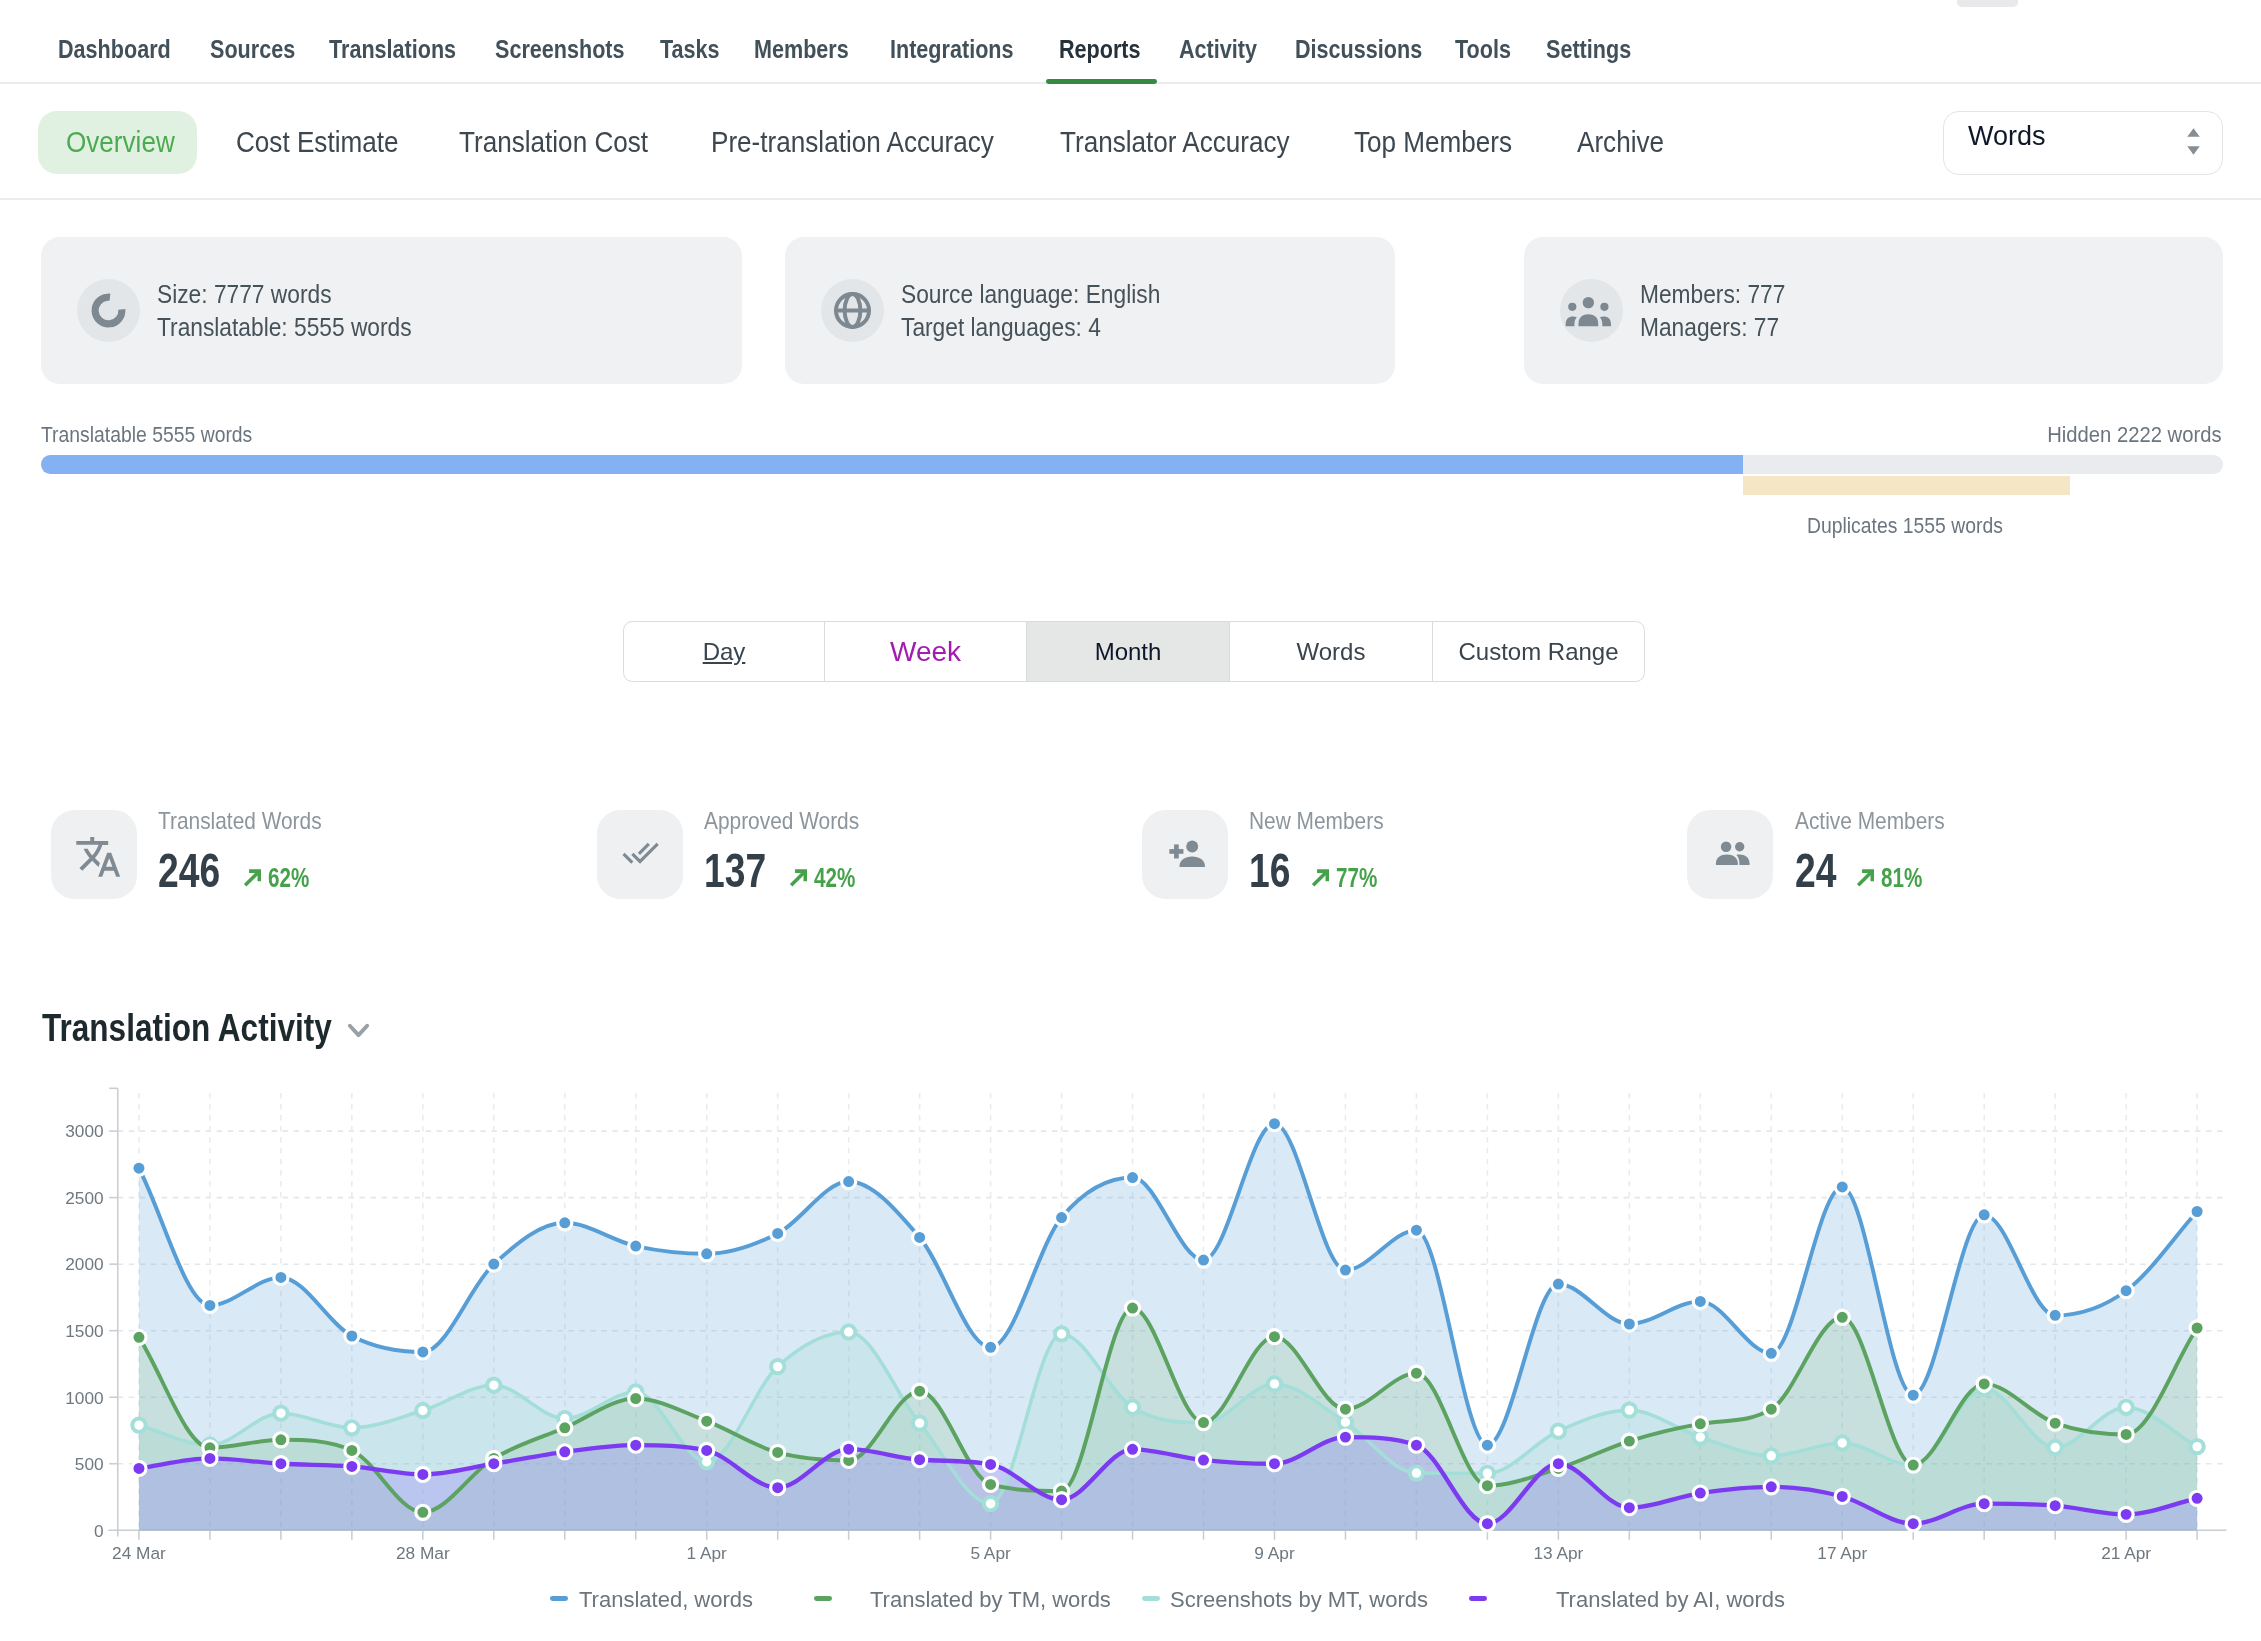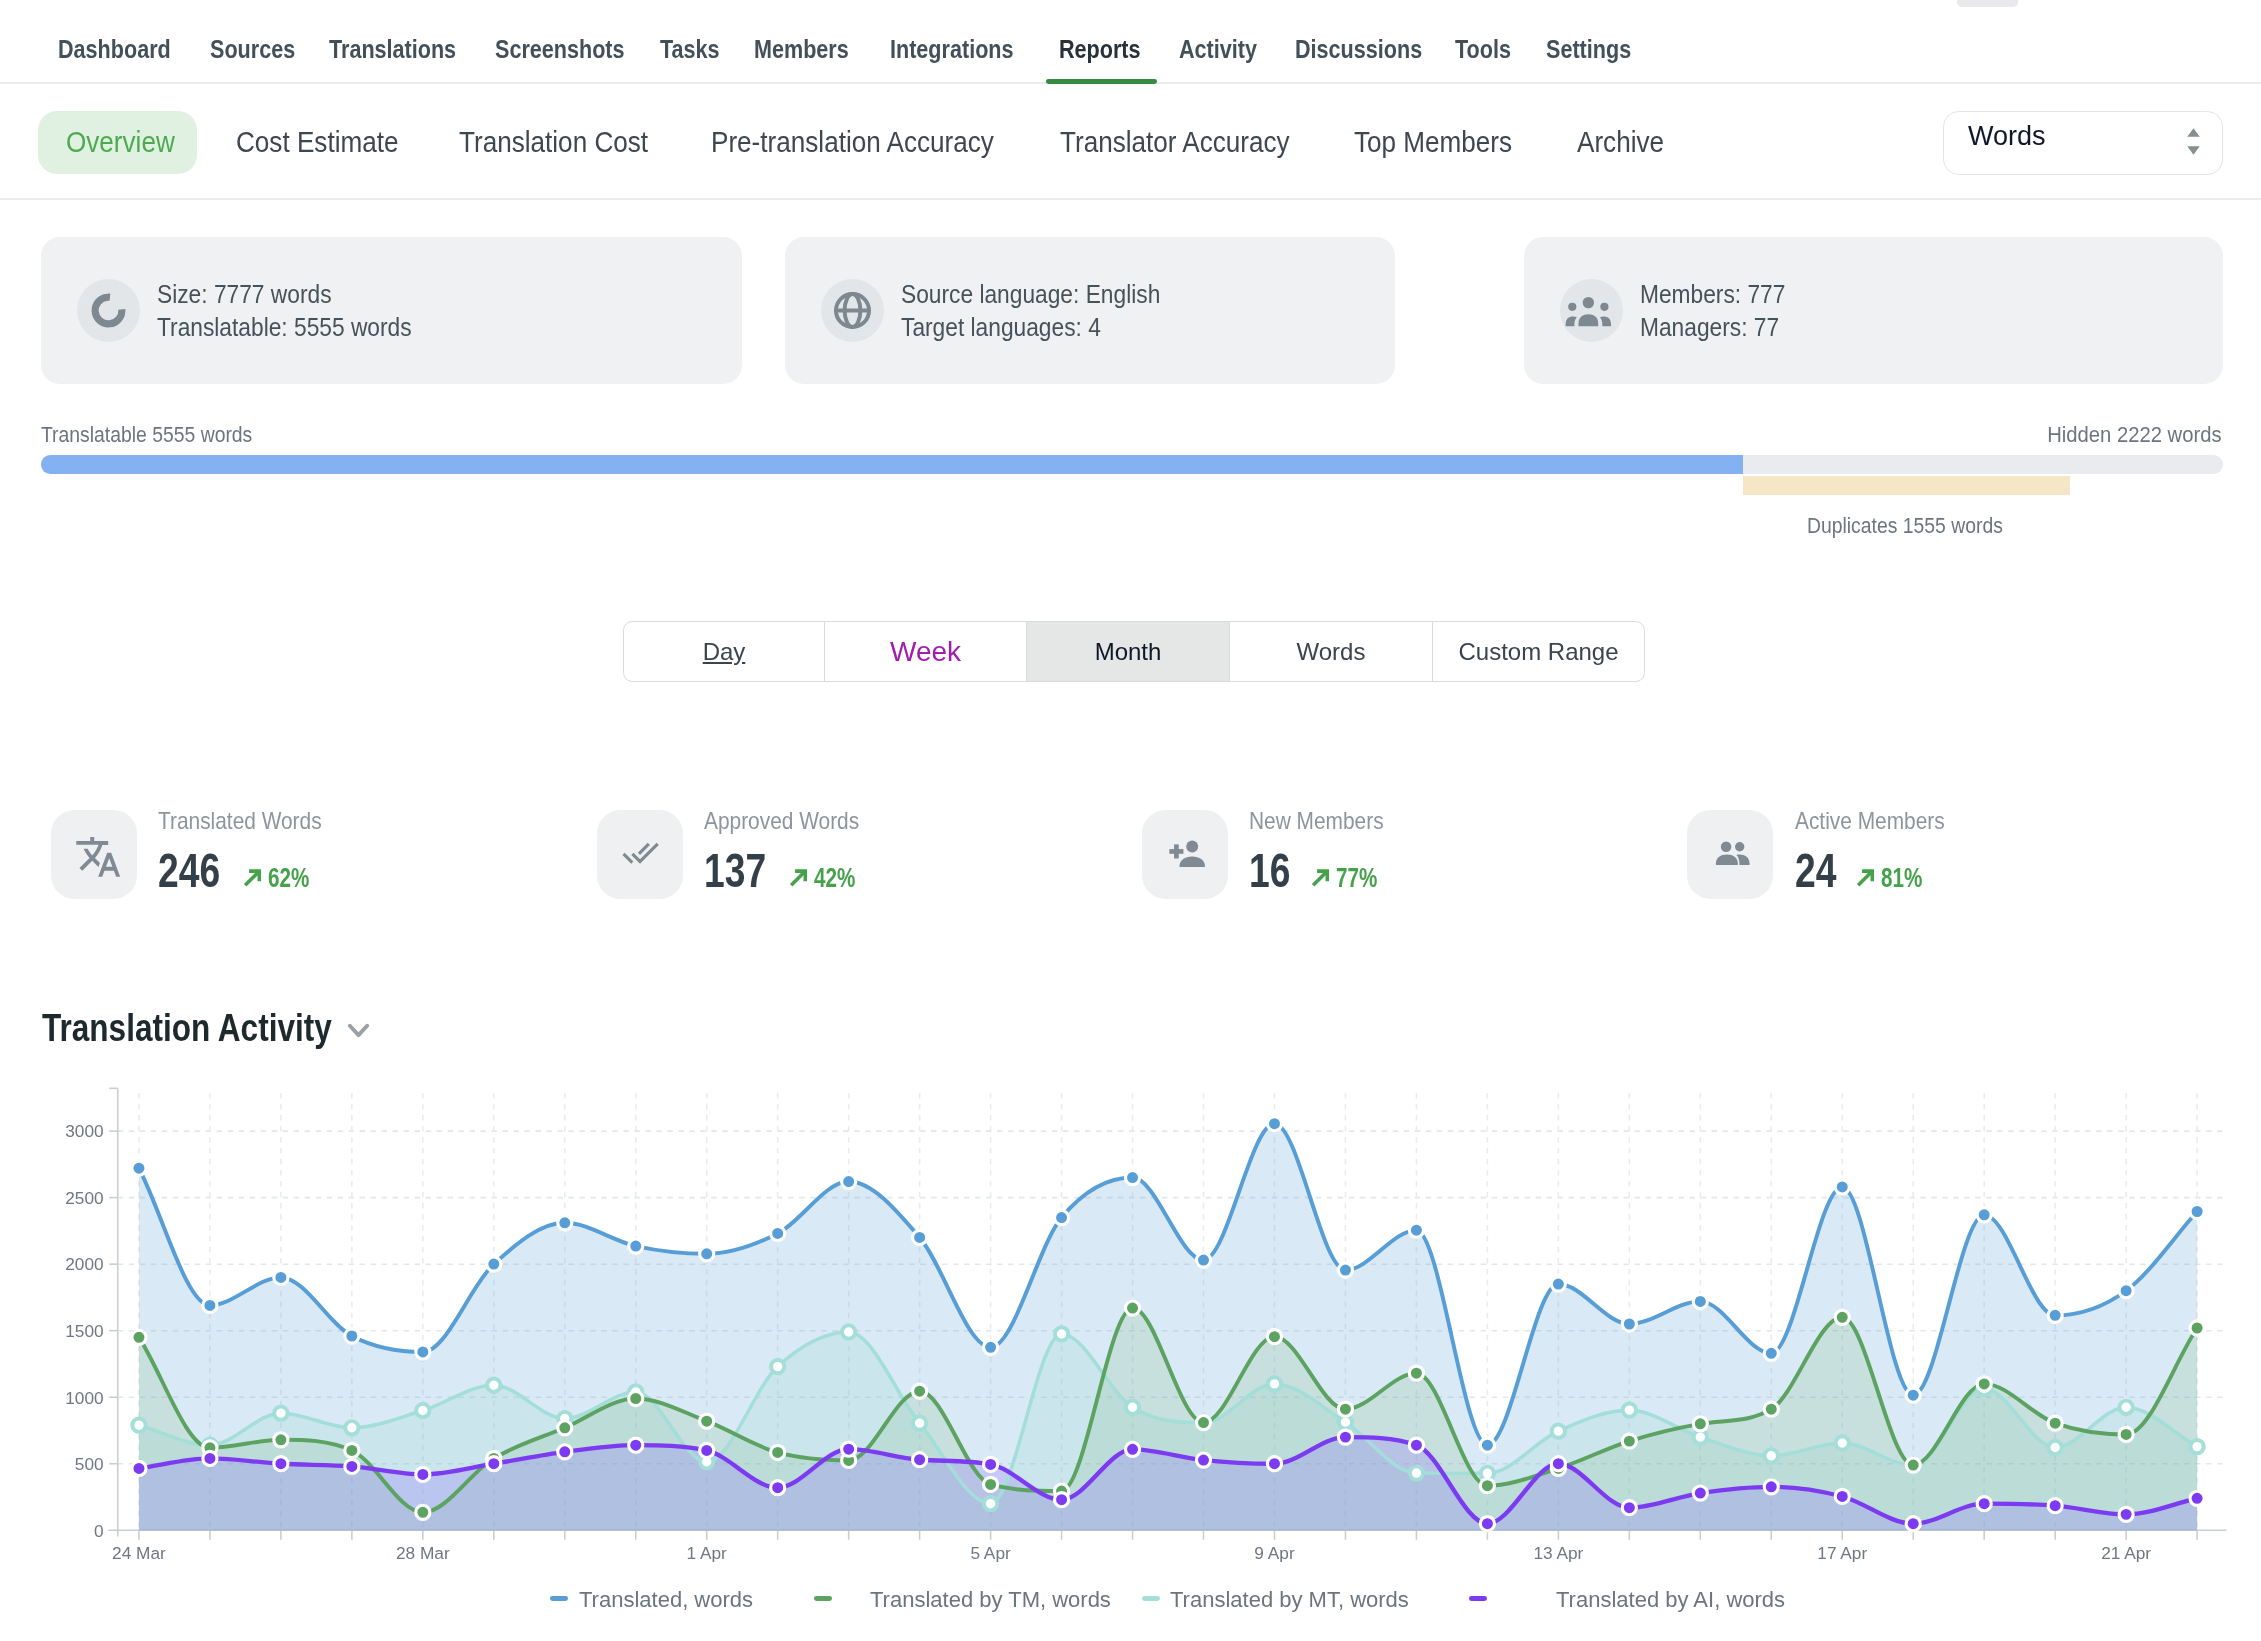--- a/index.html
+++ b/index.html
@@ -155,21 +155,21 @@
 <span class="abs" style="left:42px;top:1007px;font-size:38px;font-weight:700;color:#1e292e;transform:scaleX(0.83);transform-origin:left top;">Translation Activity</span>
 <svg class="abs" style="left:345px;top:1021px;" width="27" height="20.4" viewBox="0 0 34 26">
     <polyline points="6,6 17,18 28,6" fill="none" stroke="#99a1a7" stroke-width="5" stroke-linecap="round" stroke-linejoin="round"></polyline>
   </svg>
 
 <div class="leg-dash" style="left:550px;background:#579dd6;"></div>
 <span class="leg-text" style="left:579px;">Translated, words</span>
 <div class="leg-dash" style="left:814px;background:#5ca361;"></div>
 <span class="leg-text" style="left:870px;">Translated by TM, words</span>
 <div class="leg-dash" style="left:1142px;background:#a5ded9;"></div>
-<span class="leg-text" style="left:1170px;">Translated by MT, words</span>
+<span class="leg-text" style="left:1170px;">Screenshots by MT, words</span>
 <div class="leg-dash" style="left:1469px;background:#7c3bf0;"></div>
 <span class="leg-text" style="left:1556px;">Translated by AI, words</span>
 
 <svg style="position:absolute;left:0;top:0" width="2261" height="1642" viewBox="0 0 2880 2091">
 <line x1="150" y1="1864.2" x2="2836" y2="1864.2" stroke="#e4e7ea" stroke-width="2" stroke-dasharray="7 7"></line>
 <line x1="150" y1="1779.5" x2="2836" y2="1779.5" stroke="#e4e7ea" stroke-width="2" stroke-dasharray="7 7"></line>
 <line x1="150" y1="1694.7" x2="2836" y2="1694.7" stroke="#e4e7ea" stroke-width="2" stroke-dasharray="7 7"></line>
 <line x1="150" y1="1610.0" x2="2836" y2="1610.0" stroke="#e4e7ea" stroke-width="2" stroke-dasharray="7 7"></line>
 <line x1="150" y1="1525.2" x2="2836" y2="1525.2" stroke="#e4e7ea" stroke-width="2" stroke-dasharray="7 7"></line>
 <line x1="150" y1="1440.5" x2="2836" y2="1440.5" stroke="#e4e7ea" stroke-width="2" stroke-dasharray="7 7"></line>

